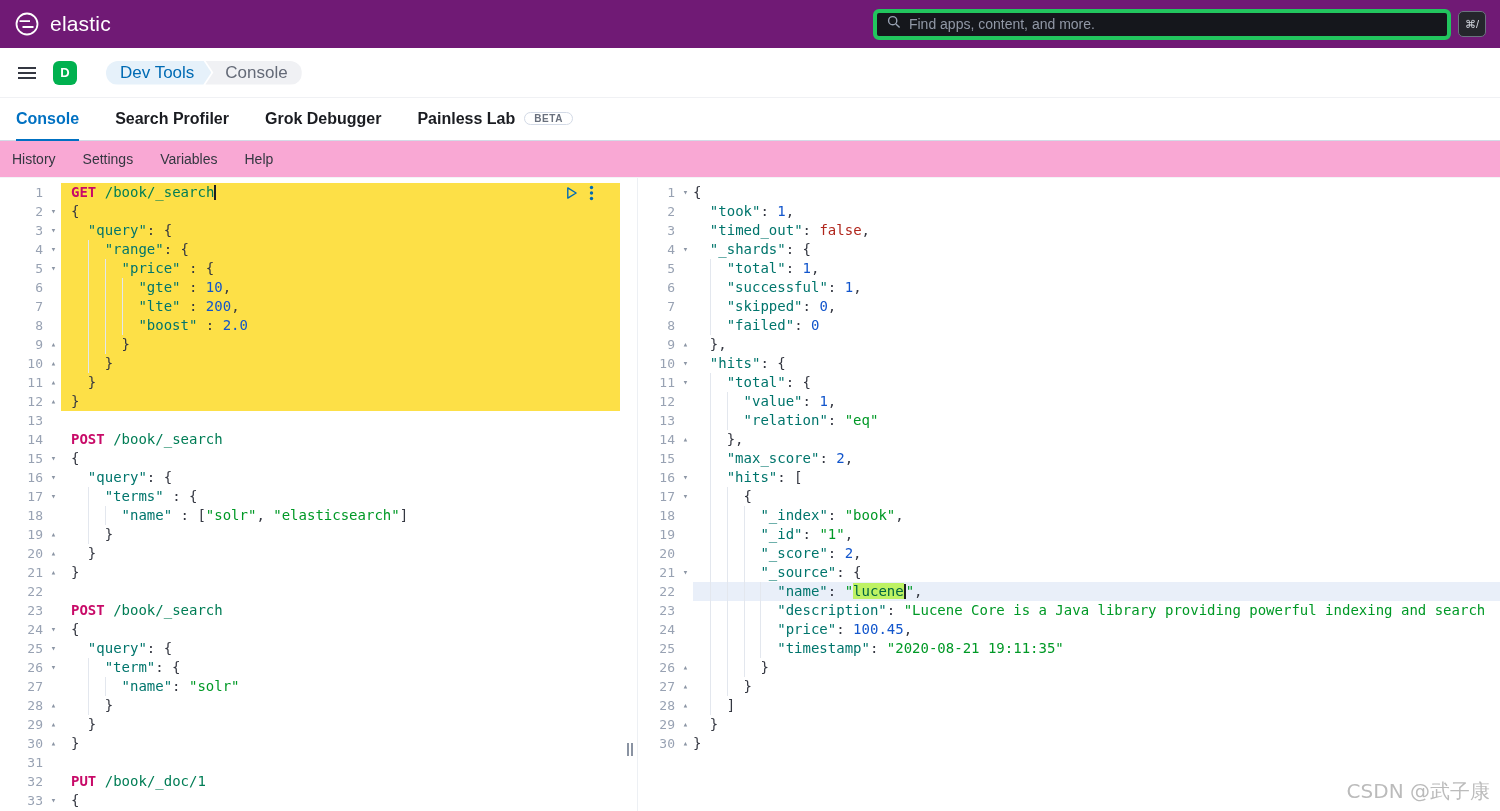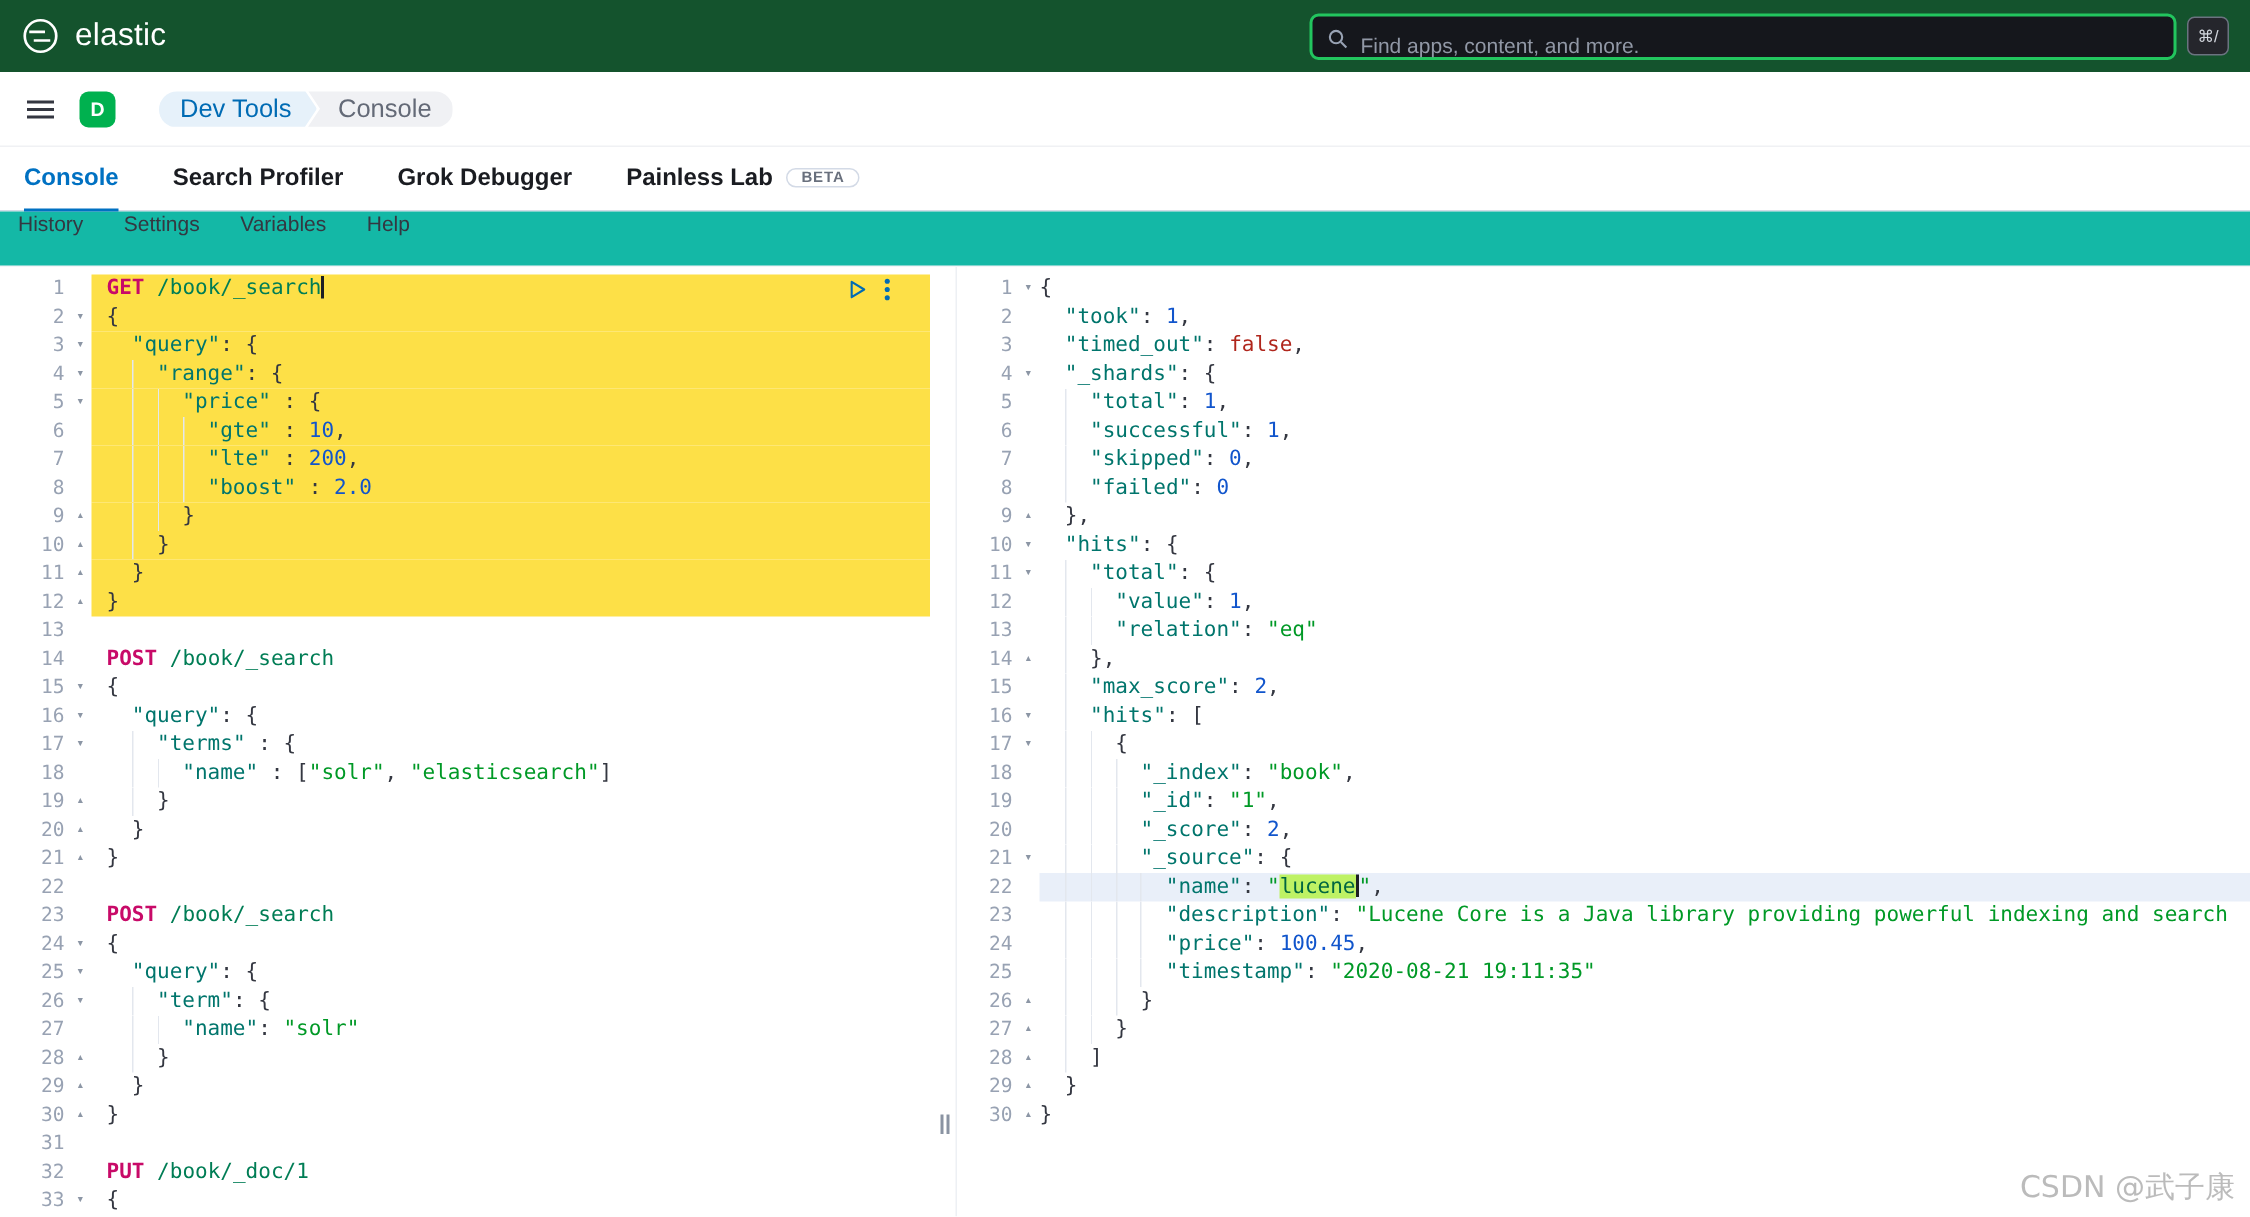--- a/index.html
+++ b/index.html
@@ -1,26 +1,26 @@
 <!DOCTYPE html>
 <html><head>
 <meta charset="utf-8">
 <style>
   *{box-sizing:border-box;margin:0;padding:0}
   html,body{width:1500px;height:811px;overflow:hidden;background:#fff;
     font-family:"Liberation Sans",sans-serif}
   .app{position:relative;width:1500px;height:811px;overflow:hidden}
 
   
-  .topbar{height:48px;background:#14532d;display:flex;align-items:center;padding:0 14px;gap:10px}
+  .topbar{height:48px;background:#701a75;display:flex;align-items:center;padding:0 14px;gap:10px}
   .logo{display:flex;align-items:center}
   .brand{color:#fff;font-size:21px;letter-spacing:.2px}
   .search-area{margin-left:auto;display:flex;align-items:center;gap:7px}
-  .searchbox{width:578px;height:31px;background:#15171c;border:2px solid #22c55e;border-radius:6px;
-    display:flex;align-items:flex-end;padding:0 10px;gap:8px;cursor:text}
+  .searchbox{width:578px;height:31px;background:#15171c;border:4px solid #22c55e;border-radius:6px;
+    display:flex;align-items:center;padding:0 10px;gap:8px;cursor:text}
   .ph{color:#9198a6;font-size:14px}
   .kbd{height:26px;border:1px solid #6b7380;border-radius:5px;color:#d3d7de;font-size:11px;
     display:flex;align-items:center;justify-content:center;padding:0 6px;background:#25262c}
 
   
   .navrow{height:50px;display:flex;align-items:center;padding:0 16px;gap:15px;background:#fff;border-bottom:1px solid #f0f1f4}
   .hamburger{background:none;border:none;cursor:pointer;padding:4px 2px}
   .hicon{display:block;width:18px;height:2px;background:#343741;box-shadow:0 5px 0 #343741,0 10px 0 #343741;margin-bottom:10px}
   .space{width:24px;height:24px;border-radius:6px;background:#00b14f;color:#fff;font-weight:700;
     font-size:13px;display:flex;align-items:center;justify-content:center;cursor:pointer}
@@ -35,22 +35,22 @@
 
   
   .tabs{display:flex;gap:36px;padding:0 16px;border-bottom:1px solid #d3dae6;height:43px;align-items:stretch;background:#fff}
   .tab{display:flex;align-items:center;font-size:16px;font-weight:700;color:#1a1c21;
     border-bottom:2px solid transparent;margin-bottom:-1px;cursor:pointer;gap:9px}
   .tab.active{color:#0071c2;border-color:#0071c2}
   .beta{border:1px solid #d3dae6;border-radius:12px;font-size:10px;font-weight:700;color:#69707d;
     padding:0 9px;letter-spacing:.6px;background:#fff}
 
   
-  .menurow{display:flex;gap:27px;padding:0 12px;height:37px;font-size:14px;
-    color:#343741;font-weight:500;background:#14b8a6;border-bottom:1px solid #f3f4f7}
+  .menurow{display:flex;gap:27px;padding:0 12px;height:37px;align-items:center;font-size:14px;
+    color:#343741;font-weight:500;background:#f9a8d4;border-bottom:1px solid #f3f4f7}
   .menu-item{cursor:pointer}
 
   
   .editors{display:flex;height:633px;position:relative;background:#fff}
   .panel{overflow:hidden;padding-top:5px;background:#fff}
   .left{width:634px;flex:none}
   .right{flex:1}
   .row{display:flex;height:19px;line-height:19px;font-family:"DejaVu Sans Mono","Liberation Mono",monospace;font-size:14px}
   .left .row{padding-right:14px}
   .g{flex:none;text-align:right;color:#98a2b3;font-size:13px;padding-right:3px}

